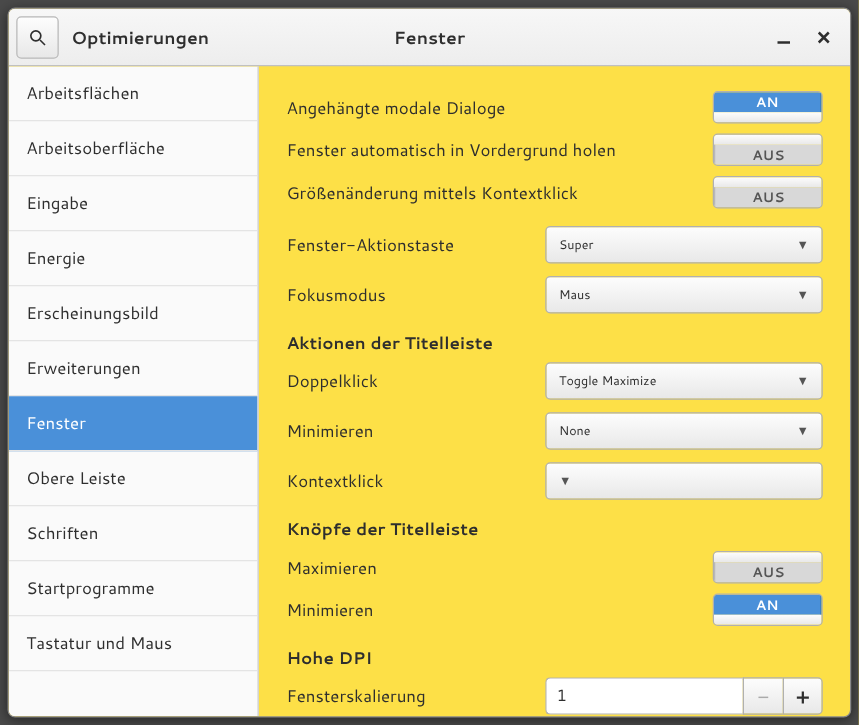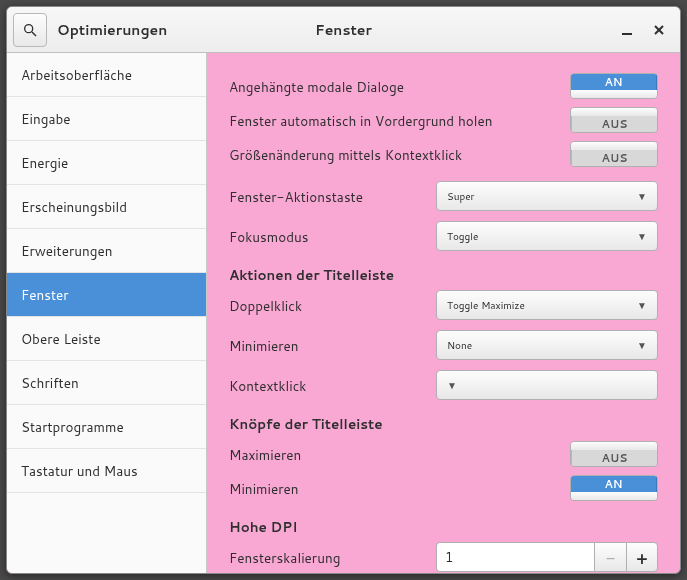--- a/index.html
+++ b/index.html
@@ -1,17 +1,17 @@
 <!DOCTYPE html>
 <html><head>
 <meta charset="utf-8">
 <style>
 * { box-sizing: border-box; margin: 0; padding: 0; font-family: "Cantarell", "Segoe UI", sans-serif; }
 body { background: #4a4a4a; padding: 6px; }
-.window { width: 675px; height: 568px; background: #f9a8d4; border-radius: 6px; box-shadow: 0 2px 10px rgba(0,0,0,0.5); display: flex; flex-direction: column; overflow: hidden; border: 1px solid #888; }
+.window { width: 675px; height: 568px; background: #fde047; border-radius: 6px; box-shadow: 0 2px 10px rgba(0,0,0,0.5); display: flex; flex-direction: column; overflow: hidden; border: 1px solid #888; }
 .titlebar { height: 46px; background: linear-gradient(#f7f7f7,#ededed); border-bottom: 1px solid #c0c0c0; display: flex; align-items: center; padding: 0 6px; position: relative; }
 .search-btn { width: 34px; height: 34px; border: 1px solid #b8b8b8; border-radius: 4px; background: linear-gradient(#fdfdfd,#e8e8e8); display: flex; align-items: center; justify-content: center; cursor: pointer; }
 .search-btn svg { width: 16px; height: 16px; stroke: #2e2e2e; fill: none; stroke-width: 2; }
 .app-title { margin-left: 10px; font-weight: bold; font-size: 14px; color: #2e2e2e; }
 .page-title { position: absolute; left: 50%; transform: translateX(-50%); font-weight: bold; font-size: 14px; color: #2e2e2e; }
 .win-controls { margin-left: auto; display: flex; gap: 14px; align-items: center; padding-right: 6px; }
 .win-btn { width: 18px; height: 18px; display: flex; align-items: center; justify-content: center; cursor: pointer; color: #2e2e2e; }
 .win-btn svg { width: 14px; height: 14px; stroke: #2e2e2e; stroke-width: 2; fill: none; }
 .body { flex: 1; display: flex; overflow: hidden; }
 .sidebar { width: 200px; background: #fafafa; border-right: 1px solid #c9c9c9; overflow-y: auto; }
@@ -58,20 +58,21 @@
       <div class="win-btn">
           <svg viewBox="0 0 14 14">
             <line x1="3" y1="3" x2="11" y2="11"></line>
             <line x1="11" y1="3" x2="3" y2="11"></line>
           </svg>
         </div>
     </div>
   </div>
   <div class="body">
     <div class="sidebar" id="sidebar">
+        <div class="sidebar-item">Arbeitsflächen</div>
         <div class="sidebar-item">Arbeitsoberfläche</div>
         <div class="sidebar-item">Eingabe</div>
         <div class="sidebar-item">Energie</div>
         <div class="sidebar-item">Erscheinungsbild</div>
         <div class="sidebar-item">Erweiterungen</div>
         <div class="sidebar-item selected">Fenster</div>
         <div class="sidebar-item">Obere Leiste</div>
         <div class="sidebar-item">Schriften</div>
         <div class="sidebar-item">Startprogramme</div>
         <div class="sidebar-item">Tastatur und Maus</div>
@@ -103,21 +104,21 @@
       <div class="row" style="margin-top:8px;">
         <div class="row-label">Fenster-Aktionstaste</div>
         <div class="dropdown">
           <span class="dd-value">Super</span>
           <span class="dd-arrow">▼</span>
         </div>
       </div>
       <div class="row" style="margin-top:6px;">
         <div class="row-label">Fokusmodus</div>
         <div class="dropdown">
-          <span class="dd-value">Toggle</span>
+          <span class="dd-value">Maus</span>
           <span class="dd-arrow">▼</span>
         </div>
       </div>
 
       <div class="section-header">Aktionen der Titelleiste</div>
       <div class="row">
         <div class="row-label">Doppelklick</div>
         <div class="dropdown">
           <span class="dd-value">Toggle Maximize</span>
           <span class="dd-arrow">▼</span>

